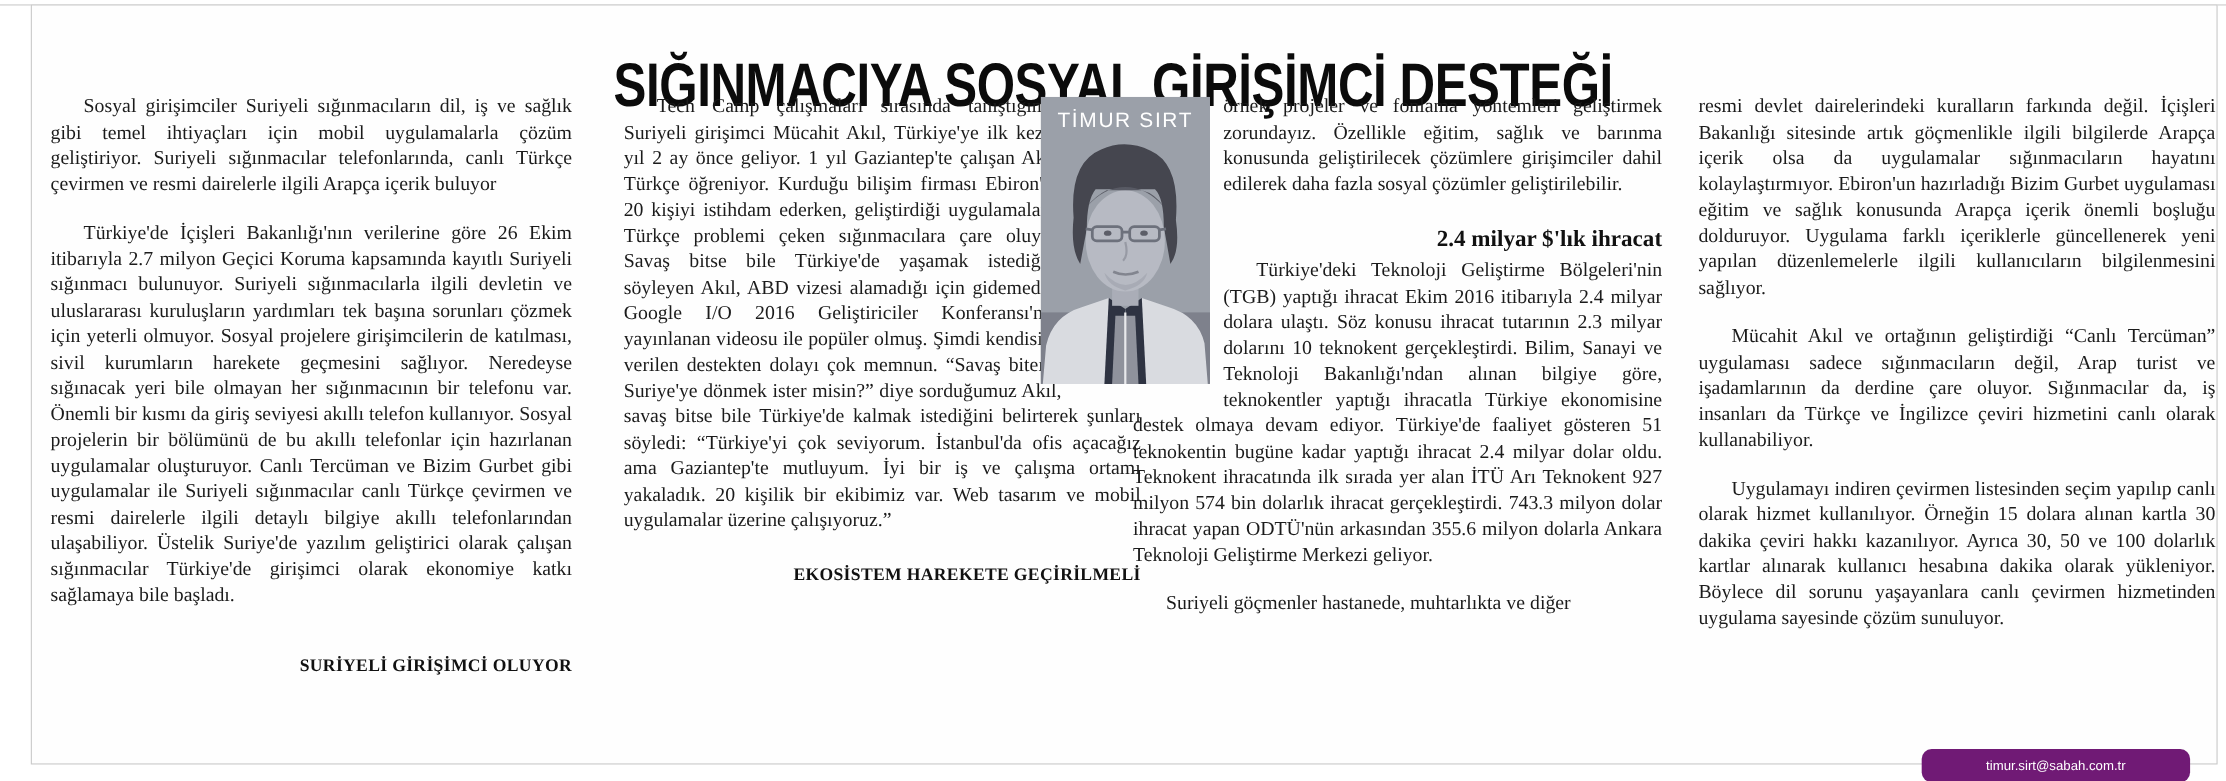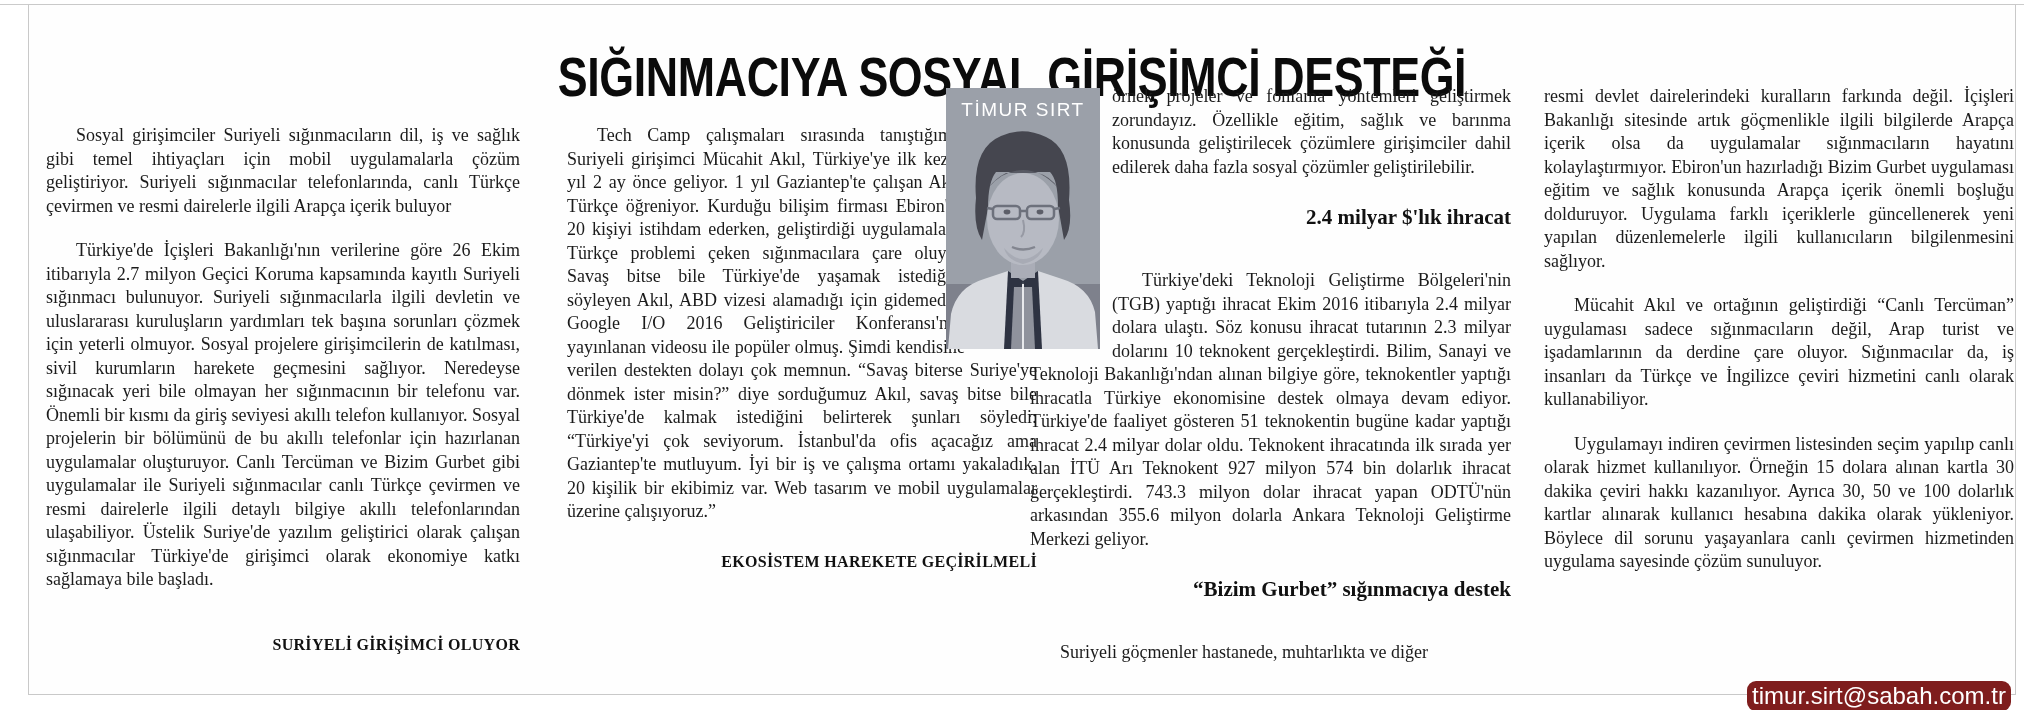--- a/index.html
+++ b/index.html
@@ -15,42 +15,42 @@
     font-family:"Liberation Sans","DejaVu Sans",sans-serif;font-weight:700;font-size:56px;
     color:#0b0b0b;transform:scaleX(0.80);transform-origin:50% 50%;letter-spacing:-0.5px;
   }
   .col{position:absolute;top:85px;font-size:18px;line-height:23.5px;text-align:justify;
     text-justify:inter-word;}
   .col-1{left:46px;width:474px;}
   .col-2{left:567px;width:470px;}
   .col-3{left:1030px;width:481px;}
   .col-4{left:1544px;width:470px;}
   .para{margin:0;}
-  .para.indent{text-indent:30px;margin-top:39px;}
+  .para.indent{text-indent:30px;}
   .para + .para{margin-top:21px;}
   .subhead{
     font-size:21px;font-weight:700;text-align:right;color:#111;
     margin:25px 0 4px 24px;line-height:26px;
   }
   .subhead.caps{font-size:16px;letter-spacing:0.3px;}
   .col-1 .subhead{margin-top:40px;}
   
   .photo-spacer-r{float:right;width:72px;height:268px;}
   .photo-spacer-l{float:left;width:82px;height:268px;}
   .author-photo{position:absolute;left:946px;top:88px;width:154px;height:335px;}
   .author-photo svg{display:block;}
   .photo-caption{
     position:absolute;left:0;top:11px;width:100%;text-align:center;
     font-family:"Liberation Sans","DejaVu Sans",sans-serif;font-size:19px;
     color:#ffffff;letter-spacing:1.5px;
   }
   .email-badge{
-    position:absolute;left:1747px;top:681px;width:264px;height:30px;
-    background:#7f1d1d;border-radius:9px;color:#ffffff;
-    font-family:"Liberation Sans","DejaVu Sans",sans-serif;font-size:24px;
+    position:absolute;left:1747px;top:681px;width:244px;height:30px;
+    background:#701a75;border-radius:9px;color:#ffffff;
+    font-family:"Liberation Sans","DejaVu Sans",sans-serif;font-size:12px;
     line-height:30px;text-align:center;
   }
 </style>
 </head>
 <body>
 
 <div id="page">
 
   <div class="top-rule"></div>
   <div class="article-box"></div>
@@ -67,21 +67,20 @@
     <div class="photo-spacer-r"></div>
     <p class="para indent">Tech Camp çalışmaları sırasında tanıştığımız Suriyeli girişimci Mücahit Akıl, Türkiye'ye ilk kez 4 yıl 2 ay önce geliyor. 1 yıl Gaziantep'te çalışan Akıl, Türkçe öğreniyor. Kurduğu bilişim firması Ebiron'da 20 kişiyi istihdam ederken, geliştirdiği uygulamalarla Türkçe problemi çeken sığınmacılara çare oluyor. Savaş bitse bile Türkiye'de yaşamak istediğini söyleyen Akıl, ABD vizesi alamadığı için gidemediği Google I/O 2016 Geliştiriciler Konferansı'nda yayınlanan videosu ile popüler olmuş. Şimdi kendisine verilen destekten dolayı çok memnun. “Savaş biterse Suriye'ye dönmek ister misin?” diye sorduğumuz Akıl, savaş bitse bile Türkiye'de kalmak istediğini belirterek şunları söyledi: “Türkiye'yi çok seviyorum. İstanbul'da ofis açacağız ama Gaziantep'te mutluyum. İyi bir iş ve çalışma ortamı yakaladık. 20 kişilik bir ekibimiz var. Web tasarım ve mobil uygulamalar üzerine çalışıyoruz.”</p>
     <h3 class="subhead caps">EKOSİSTEM HAREKETE GEÇİRİLMELİ</h3>
   </div>
 
   <div class="col col-3">
     <div class="photo-spacer-l"></div>
     <p class="para">örnek projeler ve fonlama yöntemleri geliştirmek zorundayız. Özellikle eğitim, sağlık ve barınma konusunda geliştirilecek çözümlere girişimciler dahil edilerek daha fazla sosyal çözümler geliştirilebilir.</p>
     <h3 class="subhead">2.4 milyar $'lık ihracat</h3>
     <p class="para indent">Türkiye'deki Teknoloji Geliştirme Bölgeleri'nin (TGB) yaptığı ihracat Ekim 2016 itibarıyla 2.4 milyar dolara ulaştı. Söz konusu ihracat tutarının 2.3 milyar dolarını 10 teknokent gerçekleştirdi. Bilim, Sanayi ve Teknoloji Bakanlığı'ndan alınan bilgiye göre, teknokentler yaptığı ihracatla Türkiye ekonomisine destek olmaya devam ediyor. Türkiye'de faaliyet gösteren 51 teknokentin bugüne kadar yaptığı ihracat 2.4 milyar dolar oldu. Teknokent ihracatında ilk sırada yer alan İTÜ Arı Teknokent 927 milyon 574 bin dolarlık ihracat gerçekleştirdi. 743.3 milyon dolar ihracat yapan ODTÜ'nün arkasından 355.6 milyon dolarla Ankara Teknoloji Geliştirme Merkezi geliyor.</p>
-    <h3 class="subhead">“Bizim Gurbet” sığınmacıya destek</h3>
     <p class="para indent">Suriyeli göçmenler hastanede, muhtarlıkta ve diğer</p>
   </div>
 
   <div class="col col-4">
     <p class="para">resmi devlet dairelerindeki kuralların farkında değil. İçişleri Bakanlığı sitesinde artık göçmenlikle ilgili bilgilerde Arapça içerik olsa da uygulamalar sığınmacıların hayatını kolaylaştırmıyor. Ebiron'un hazırladığı Bizim Gurbet uygulaması eğitim ve sağlık konusunda Arapça içerik önemli boşluğu dolduruyor. Uygulama farklı içeriklerle güncellenerek yeni yapılan düzenlemelerle ilgili kullanıcıların bilgilenmesini sağlıyor.</p>
     <p class="para indent">Mücahit Akıl ve ortağının geliştirdiği “Canlı Tercüman” uygulaması sadece sığınmacıların değil, Arap turist ve işadamlarının da derdine çare oluyor. Sığınmacılar da, iş insanları da Türkçe ve İngilizce çeviri hizmetini canlı olarak kullanabiliyor.</p>
     <p class="para indent">Uygulamayı indiren çevirmen listesinden seçim yapılıp canlı olarak hizmet kullanılıyor. Örneğin 15 dolara alınan kartla 30 dakika çeviri hakkı kazanılıyor. Ayrıca 30, 50 ve 100 dolarlık kartlar alınarak kullanıcı hesabına dakika olarak yükleniyor. Böylece dil sorunu yaşayanlara canlı çevirmen hizmetinden uygulama sayesinde çözüm sunuluyor.</p>
   </div>
 
   <div class="author-photo">

